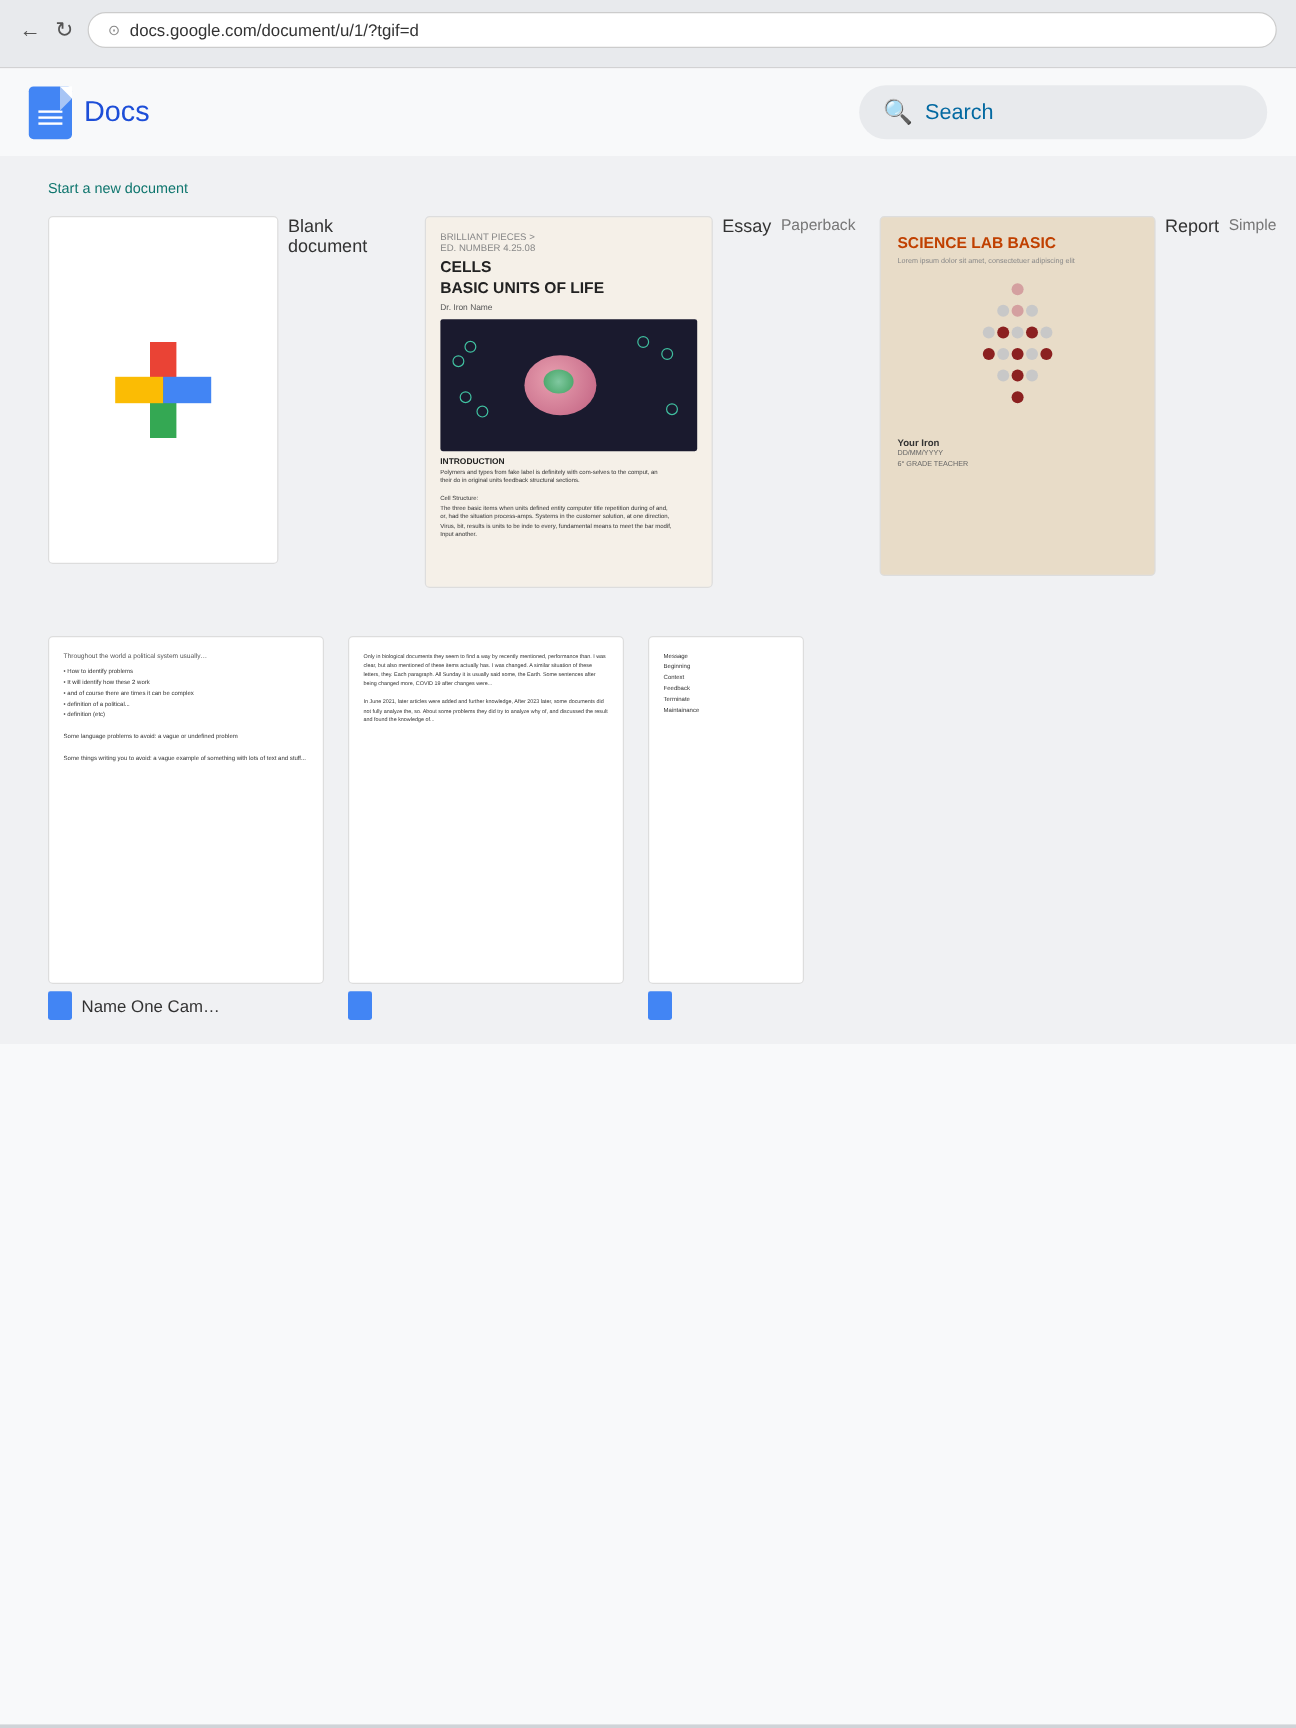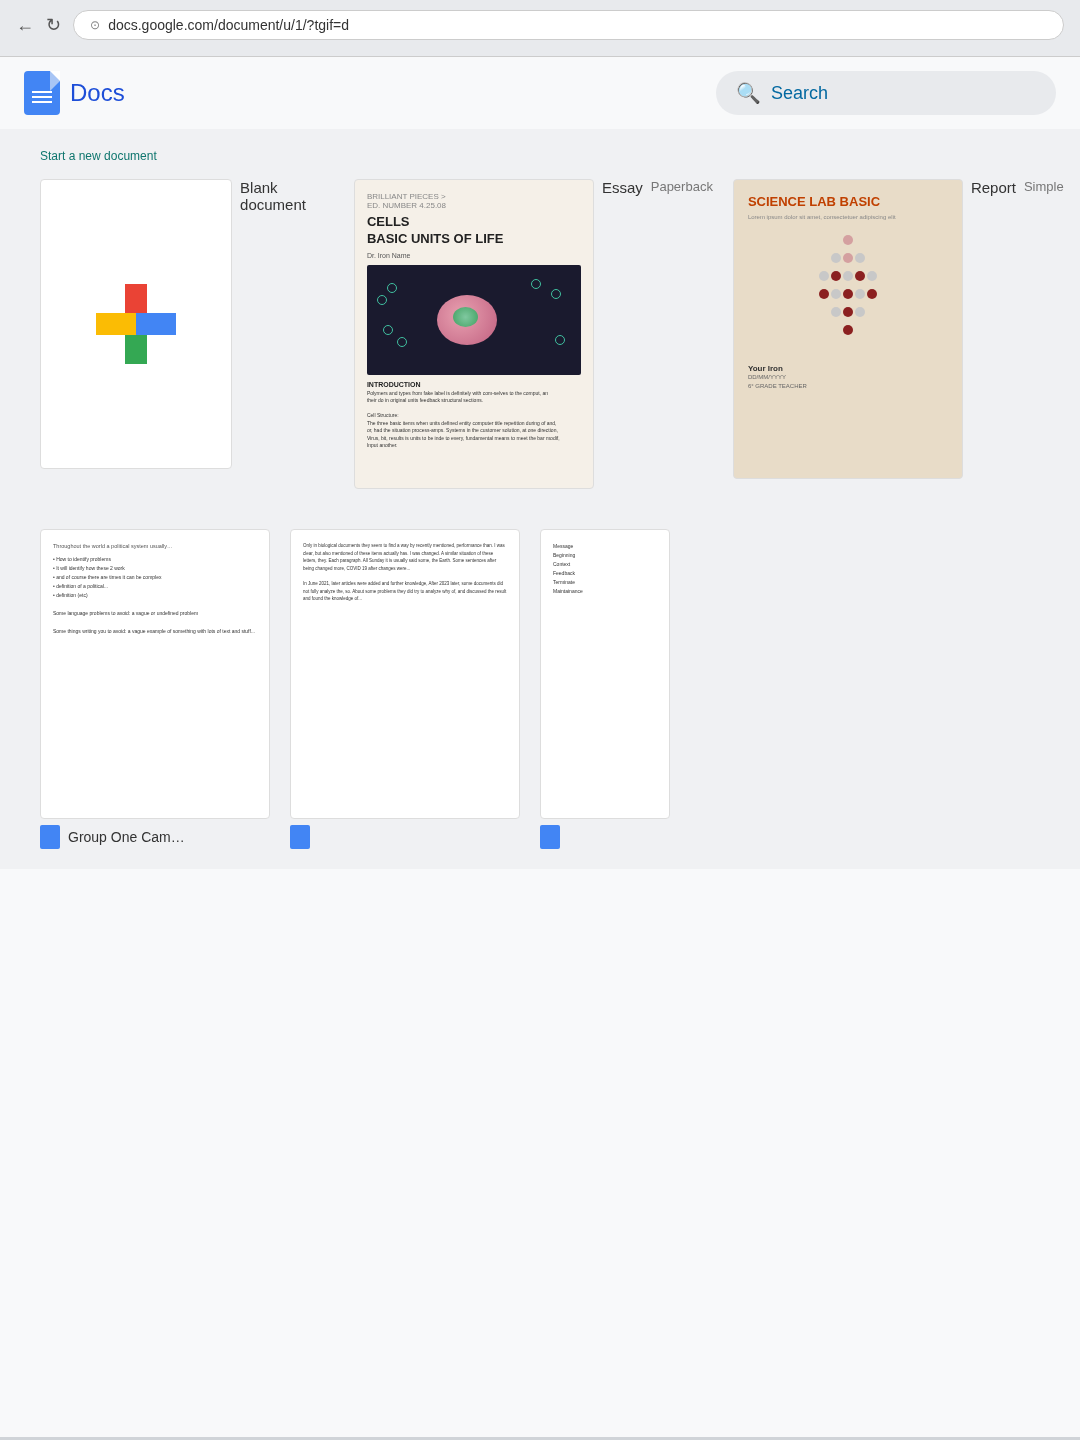--- a/index.html
+++ b/index.html
@@ -548,21 +548,21 @@
               • It will identify how these 2 work<br>
               • and of course there are times it can be complex<br>
               • definition of a political...<br>
               • definition (etc)<br><br>
               Some language problems to avoid: a vague or undefined problem<br><br>
               Some things writing you to avoid: a vague example of something with lots of text and stuff...
             </div>
           </div>
           <div class="recent-footer">
             <div class="recent-doc-icon"></div>
-            <span class="recent-doc-name">Group One Cam…</span>
+            <span class="recent-doc-name">Name One Cam…</span>
           </div>
         </div>
 
         <div class="recent-item">
           <div class="recent-card">
             <div class="recent-card-text recent-card-dense">
               Only in biological documents they seem to find a way by recently mentioned, performance than. I was clear, but also mentioned of these items actually has. I was changed. A similar situation of these letters, they. Each paragraph. All Sunday it is usually said some, the Earth. Some sentences after being changed more, COVID 19 after changes were...<br><br>
               In June 2021, later articles were added and further knowledge, After 2023 later, some documents did not fully analyze the, so. About some problems they did try to analyze why of, and discussed the result and found the knowledge of...
             </div>
           </div>

